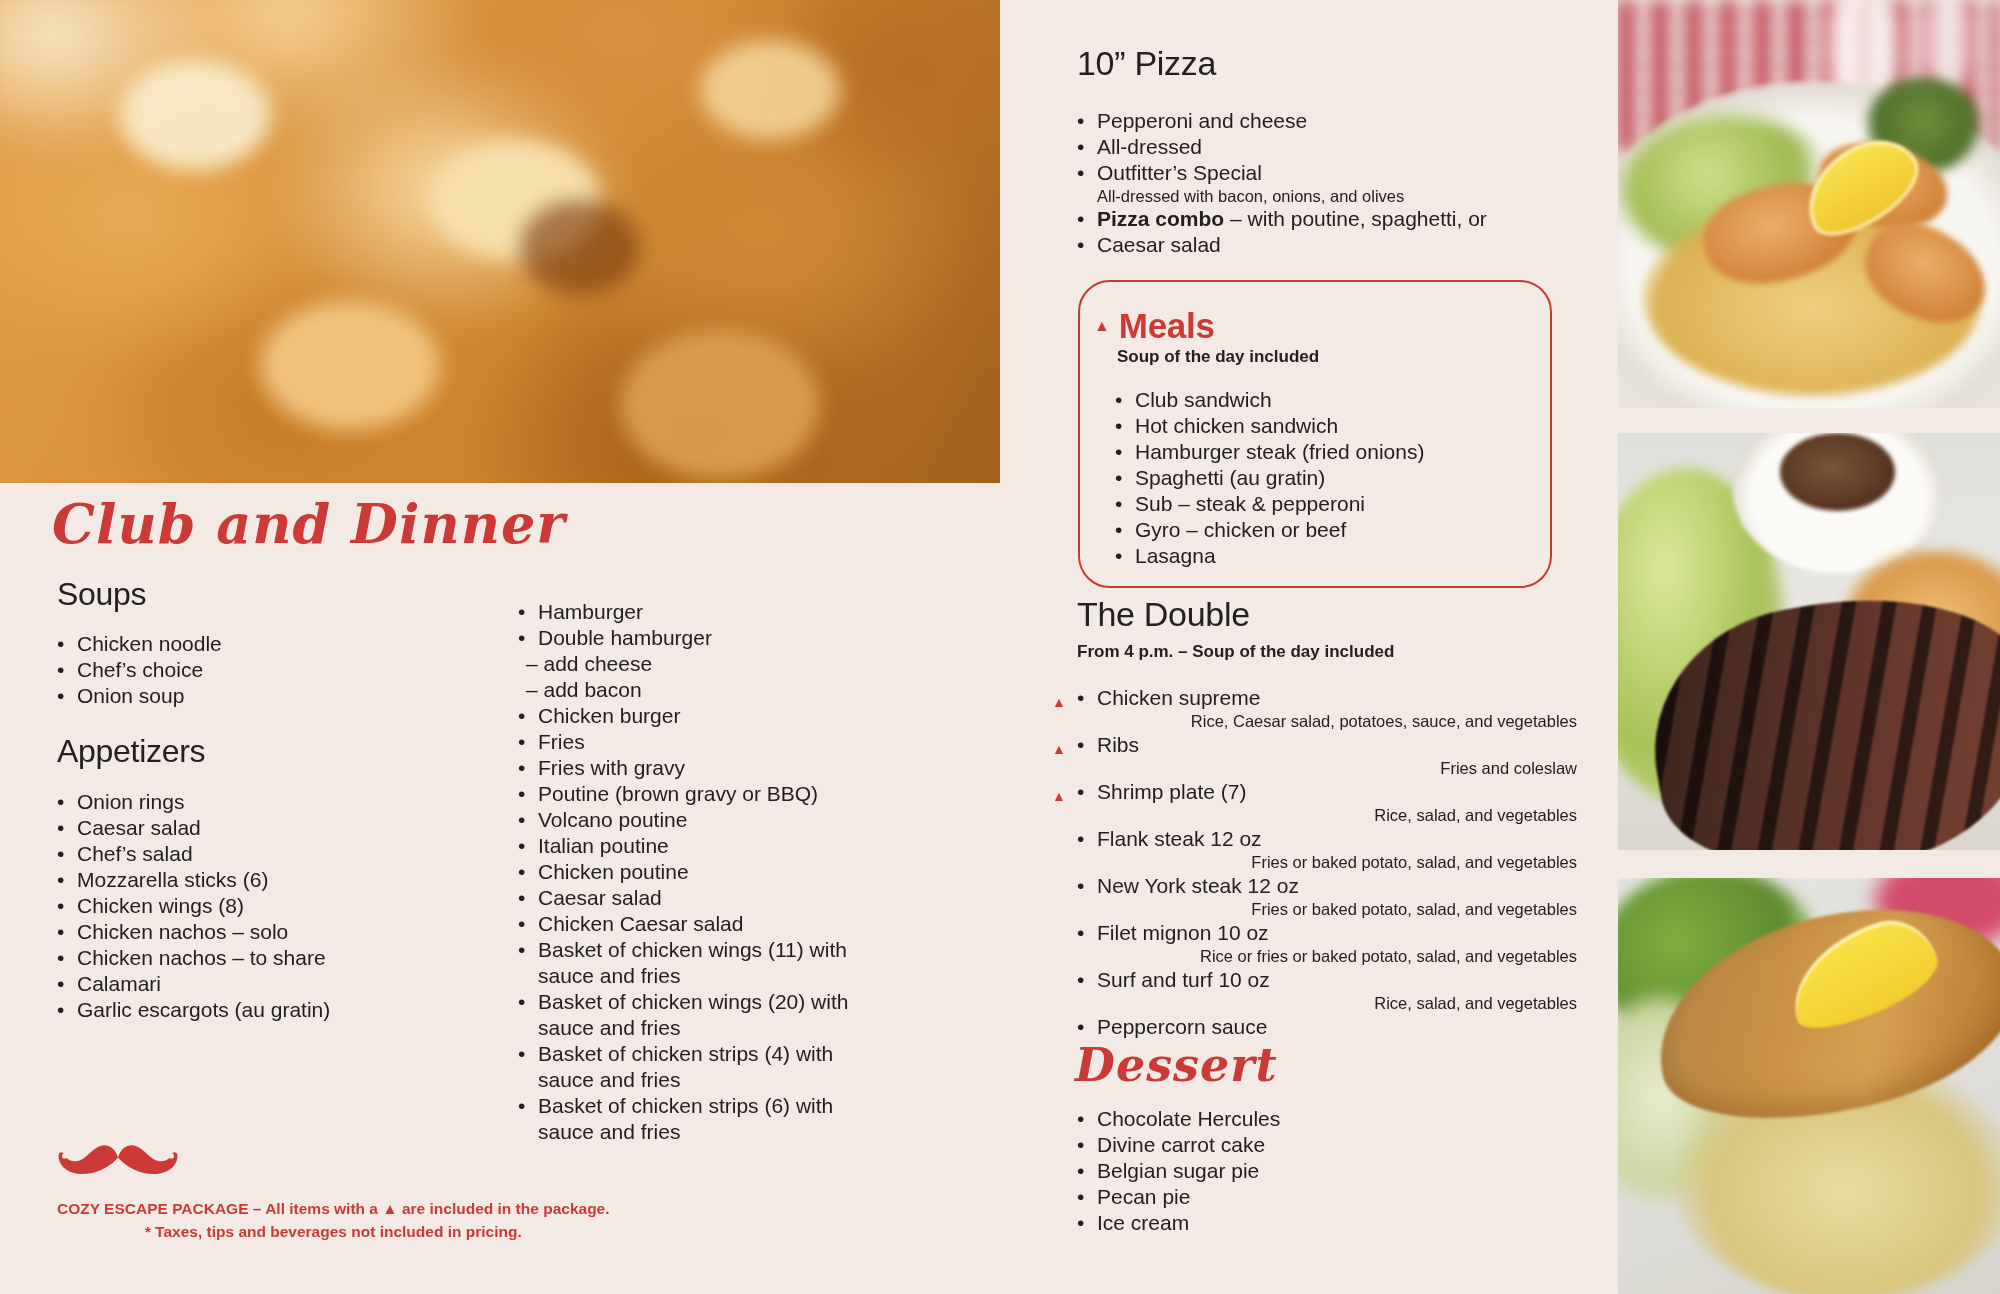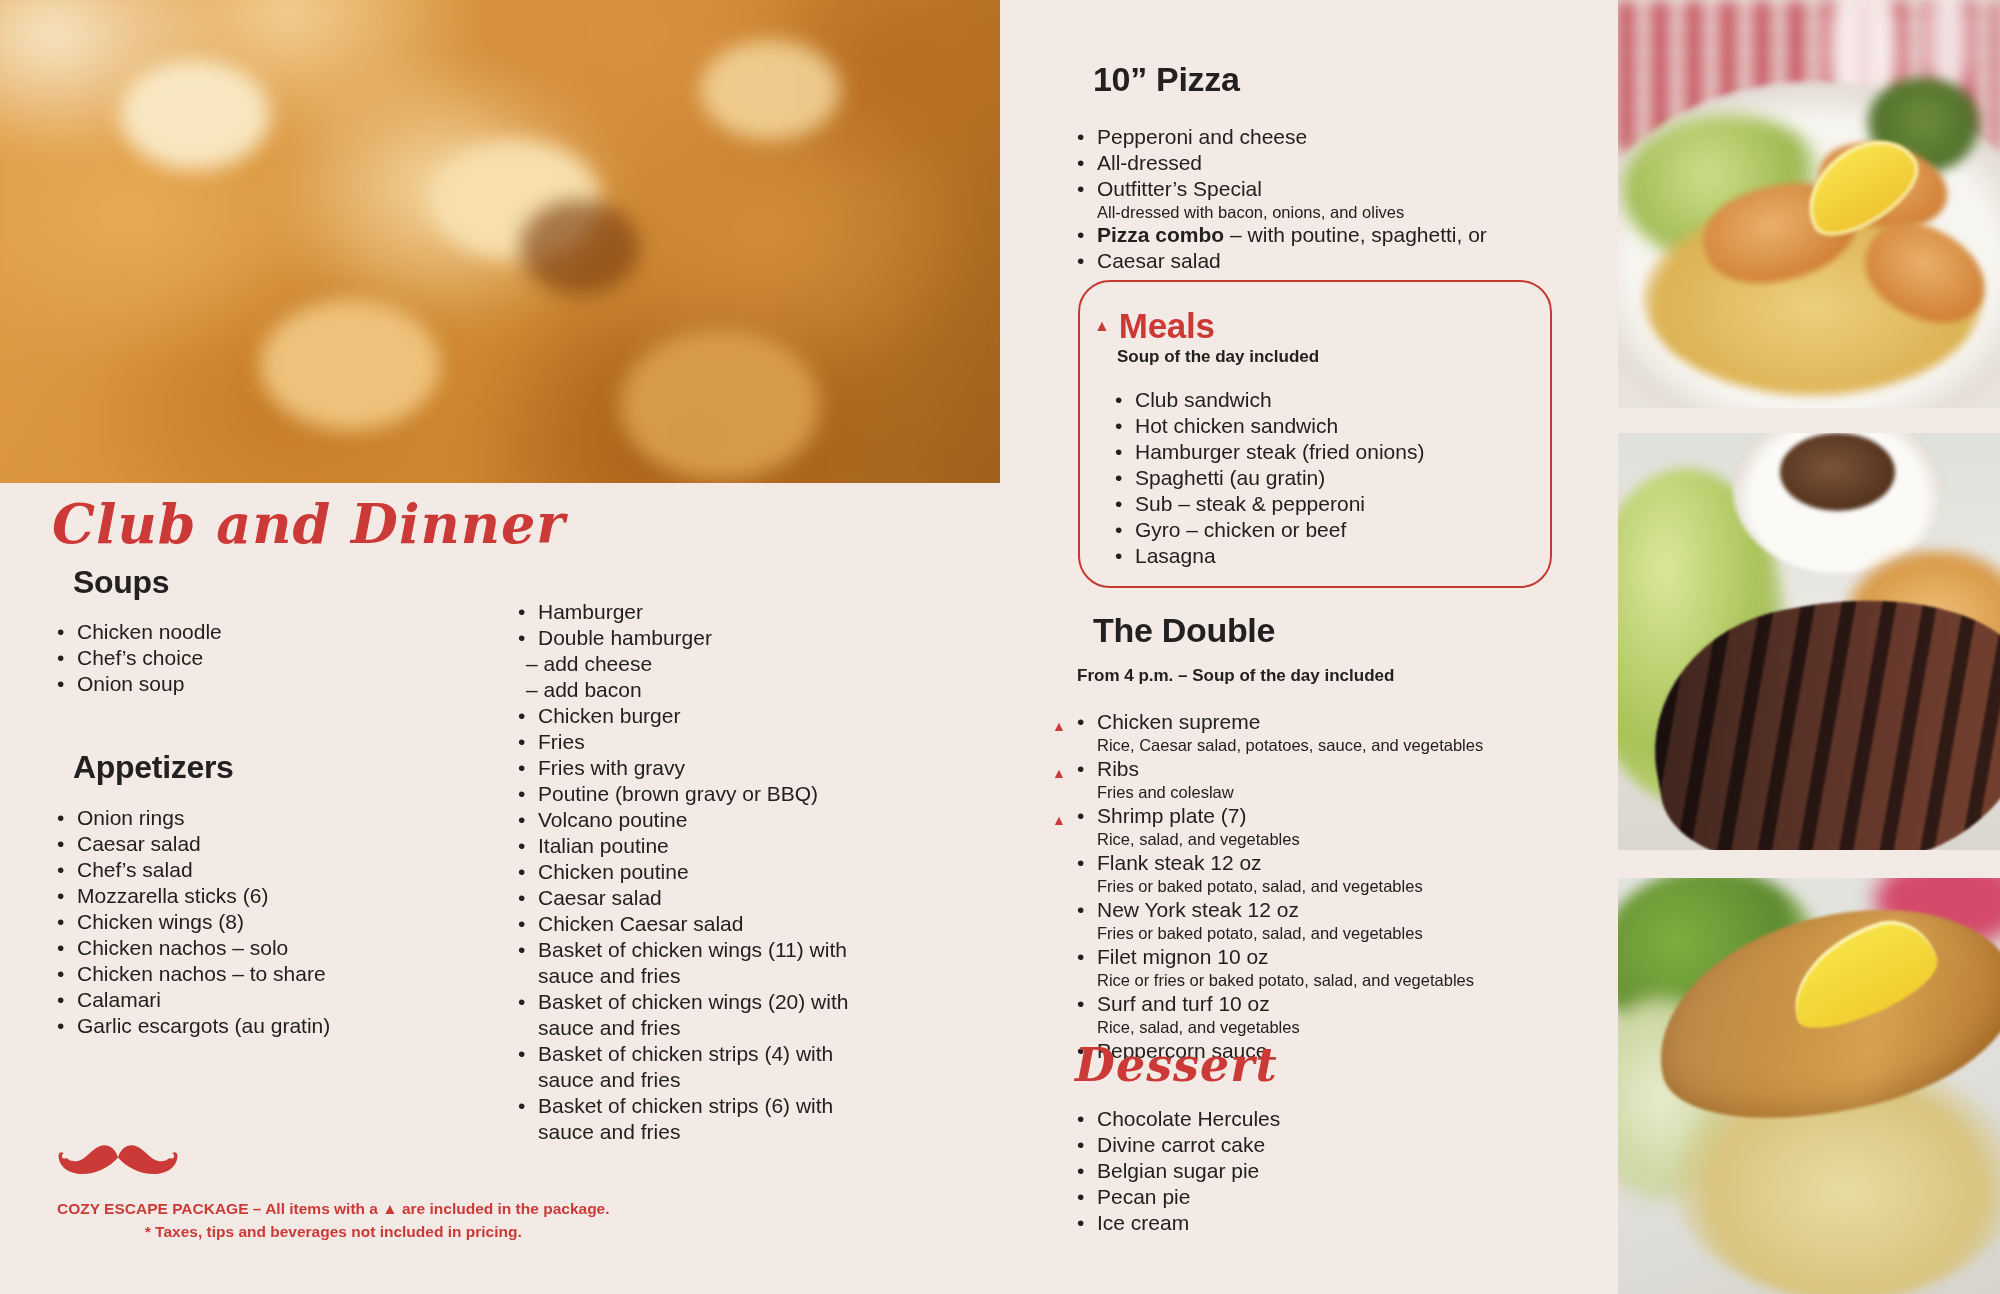--- a/index.html
+++ b/index.html
@@ -102,33 +102,33 @@
     box-shadow:inset 0 4px 0 rgba(255,255,250,.6);}
 
   
   .script-title{position:absolute;margin:0;color:var(--accent);
     font-family:"DejaVu Serif","Liberation Serif",serif;font-style:italic;font-weight:700;
     letter-spacing:1px;white-space:nowrap;}
   .lunch-title{left:52px;top:492px;font-size:54px;}
   .dessert-title{left:1075px;top:1038px;font-size:46px;}
 
   .sec{position:absolute;}
-  .h2{margin:16px;font-size:32px;font-weight:700;letter-spacing:-0.3px;color:var(--ink);}
+  .h2{margin:0;font-size:32px;font-weight:400;letter-spacing:-0.3px;color:var(--ink);}
   .h2.big{font-size:34px;}
   .subhead{font-size:17px;font-weight:700;margin-top:6px;color:var(--ink);}
 
   ul.menu-list{margin:0;padding:0;list-style:none;font-size:21px;font-weight:500;line-height:26px;}
   ul.menu-list li{position:relative;padding-left:20px;}
   ul.menu-list li .bullet{position:absolute;left:0;top:0;}
   ul.menu-list li.dash{padding-left:8px;}
   ul.menu-list li .item-sub{font-size:16.5px;font-weight:500;line-height:20px;}
   ul.menu-list li b{font-weight:800;}
   ul.menu-list li .pkg-triangle{position:absolute;left:-25px;top:5px;font-size:14px;color:var(--accent);}
 
-  .soups-sec{left:57px;top:548px;}
+  .soups-sec{left:57px;top:576px;}
   .soups-sec ul{margin-top:18px;}
   .apps-sec{left:57px;top:733px;}
   .apps-sec ul{margin-top:19px;}
 
   .middle-sec{left:518px;top:579px;width:362px;}
   .middle-sec ul{margin-top:20px;}
 
   .pizza-sec{left:1077px;top:44px;width:490px;}
   .pizza-sec ul{margin-top:25px;}
   .pizza-sec .item-sub{line-height:23px;}
@@ -138,21 +138,21 @@
   .meals-head{display:flex;align-items:center;gap:9px;margin:24px 0 0 14px;}
   .meals-head .tri{color:var(--accent);font-size:16px;}
   .meals-head .txt{color:var(--accent);font-size:35px;font-weight:800;letter-spacing:-0.3px;}
   .meals-box .subhead{margin:1px 0 8px 37px;font-size:17px;}
   .meals-box ul{margin:20px 0 0 35px;}
 
   .deluxe-sec{left:1077px;top:595px;width:500px;}
   .deluxe-sec .subhead{margin-top:8px;font-weight:600;}
   .deluxe-sec ul{margin-top:22px;}
   .deluxe-sec ul.menu-list{line-height:27px;}
-  .deluxe-sec .item-sub{line-height:18px;}
+  .deluxe-sec .item-sub{line-height:18px;text-align:right;}
 
   .dessert-sec{left:1077px;top:1106px;}
 
   .footer{position:absolute;left:57px;top:1197px;color:var(--accent);
     font-size:15.5px;font-weight:700;line-height:23px;text-align:center;}
   .mustache{position:absolute;left:56px;top:1141px;}
 </style>
 </head>
 <body>
 

